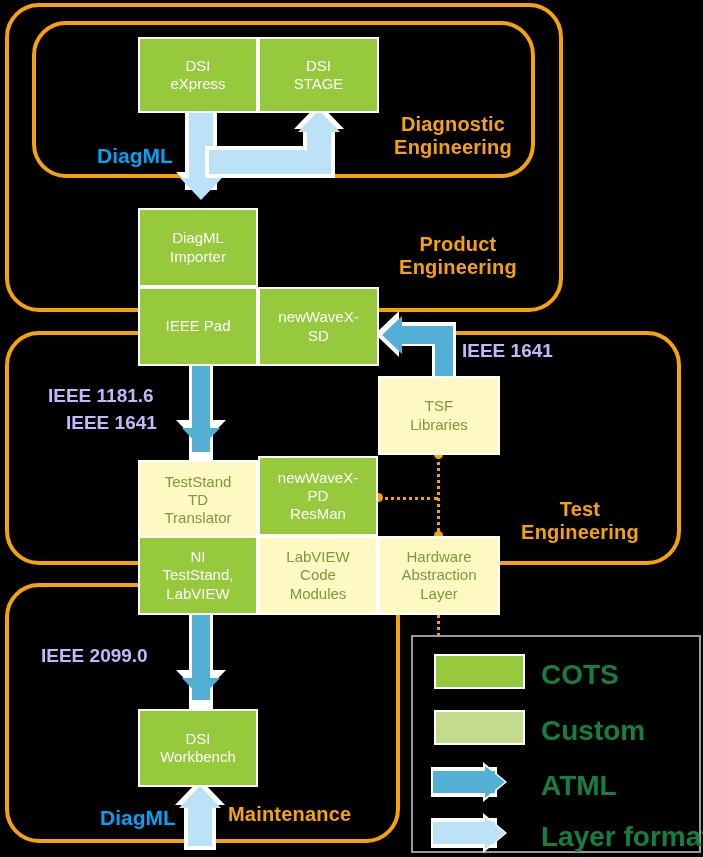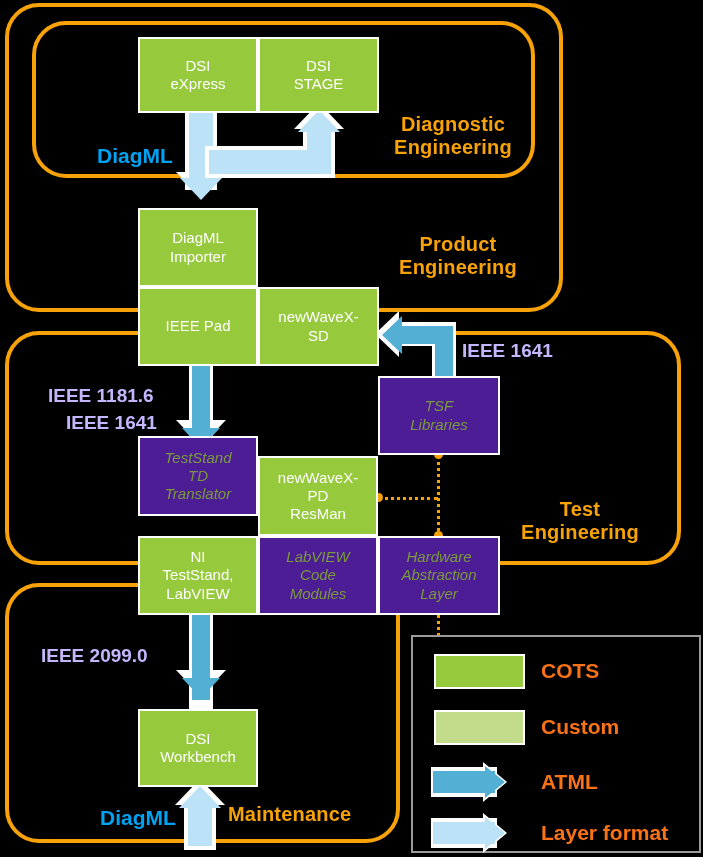--- a/index.html
+++ b/index.html
@@ -12,21 +12,21 @@
 
   
   .zone-label{position:absolute;color:#F7A208;font-weight:bold;font-size:20px;line-height:1.15;
               text-align:center;letter-spacing:.2px;}
 
   
   .pbox{position:absolute;box-sizing:border-box;border:2px solid #FFFFFF;
         display:flex;align-items:center;justify-content:center;text-align:center;
         font-size:15px;line-height:1.22;padding:2px;}
   .cots{background:#96CA3C;color:#FFFFFF;}
-  .custom{background:#4c1d95;color:#7A9A3C;font-style:italic;}
+  .custom{background:#fef9c3;color:#7A9A3C;}
 
   
   .blabel{position:absolute;color:#c4b5fd;font-weight:bold;font-size:18px;line-height:1.2;
           white-space:nowrap;}
   .blabel.light{color:#00A2F2;}
 
   
   .shaft{position:absolute;}
   .head{position:absolute;width:0;height:0;}
 
@@ -47,21 +47,21 @@
 
   
   .dotline{position:absolute;}
   .dot-v{border-left:3px dotted #F7A208;}
   .dot-h{border-top:3px dotted #F7A208;}
   .node{position:absolute;width:9px;height:9px;border-radius:50%;background:#F7A208;}
 
   
   #legend{position:absolute;box-sizing:border-box;background:#000;border:2px solid #9A9A9A;}
   .lg-swatch{position:absolute;box-sizing:border-box;border:2px solid #FFFFFF;}
-  .lg-text{position:absolute;color:#f97316;font-weight:bold;font-size:21px;white-space:nowrap;}
+  .lg-text{position:absolute;color:#15803d;font-weight:bold;font-size:28px;white-space:nowrap;}
 </style>
 </head>
 <body>
 
 <div id="stage">
 
   <div class="zone" style="left:5px;top:3px;width:558px;height:309px;"></div>
 
   <div class="zone" style="left:32px;top:21px;width:503px;height:157px;"></div>
 
@@ -156,21 +156,21 @@
       <span>newWaveX-</span><br><span>SD</span>
     </span>
   </div>
 
   <div class="pbox custom" style="left:378px;top:376px;width:122px;height:79px;">
     <span>
       <span>TSF</span><br><span>Libraries</span>
     </span>
   </div>
 
-  <div class="pbox custom" style="left:138px;top:436px;width:120px;height:80px;">
+  <div class="pbox custom" style="left:138px;top:460px;width:120px;height:80px;">
     <span>
       <span>TestStand</span><br><span>TD</span><br><span>Translator</span>
     </span>
   </div>
 
   <div class="pbox cots" style="left:258px;top:456px;width:120px;height:80px;">
     <span>
       <span>newWaveX-</span><br><span>PD</span><br><span>ResMan</span>
     </span>
   </div>

